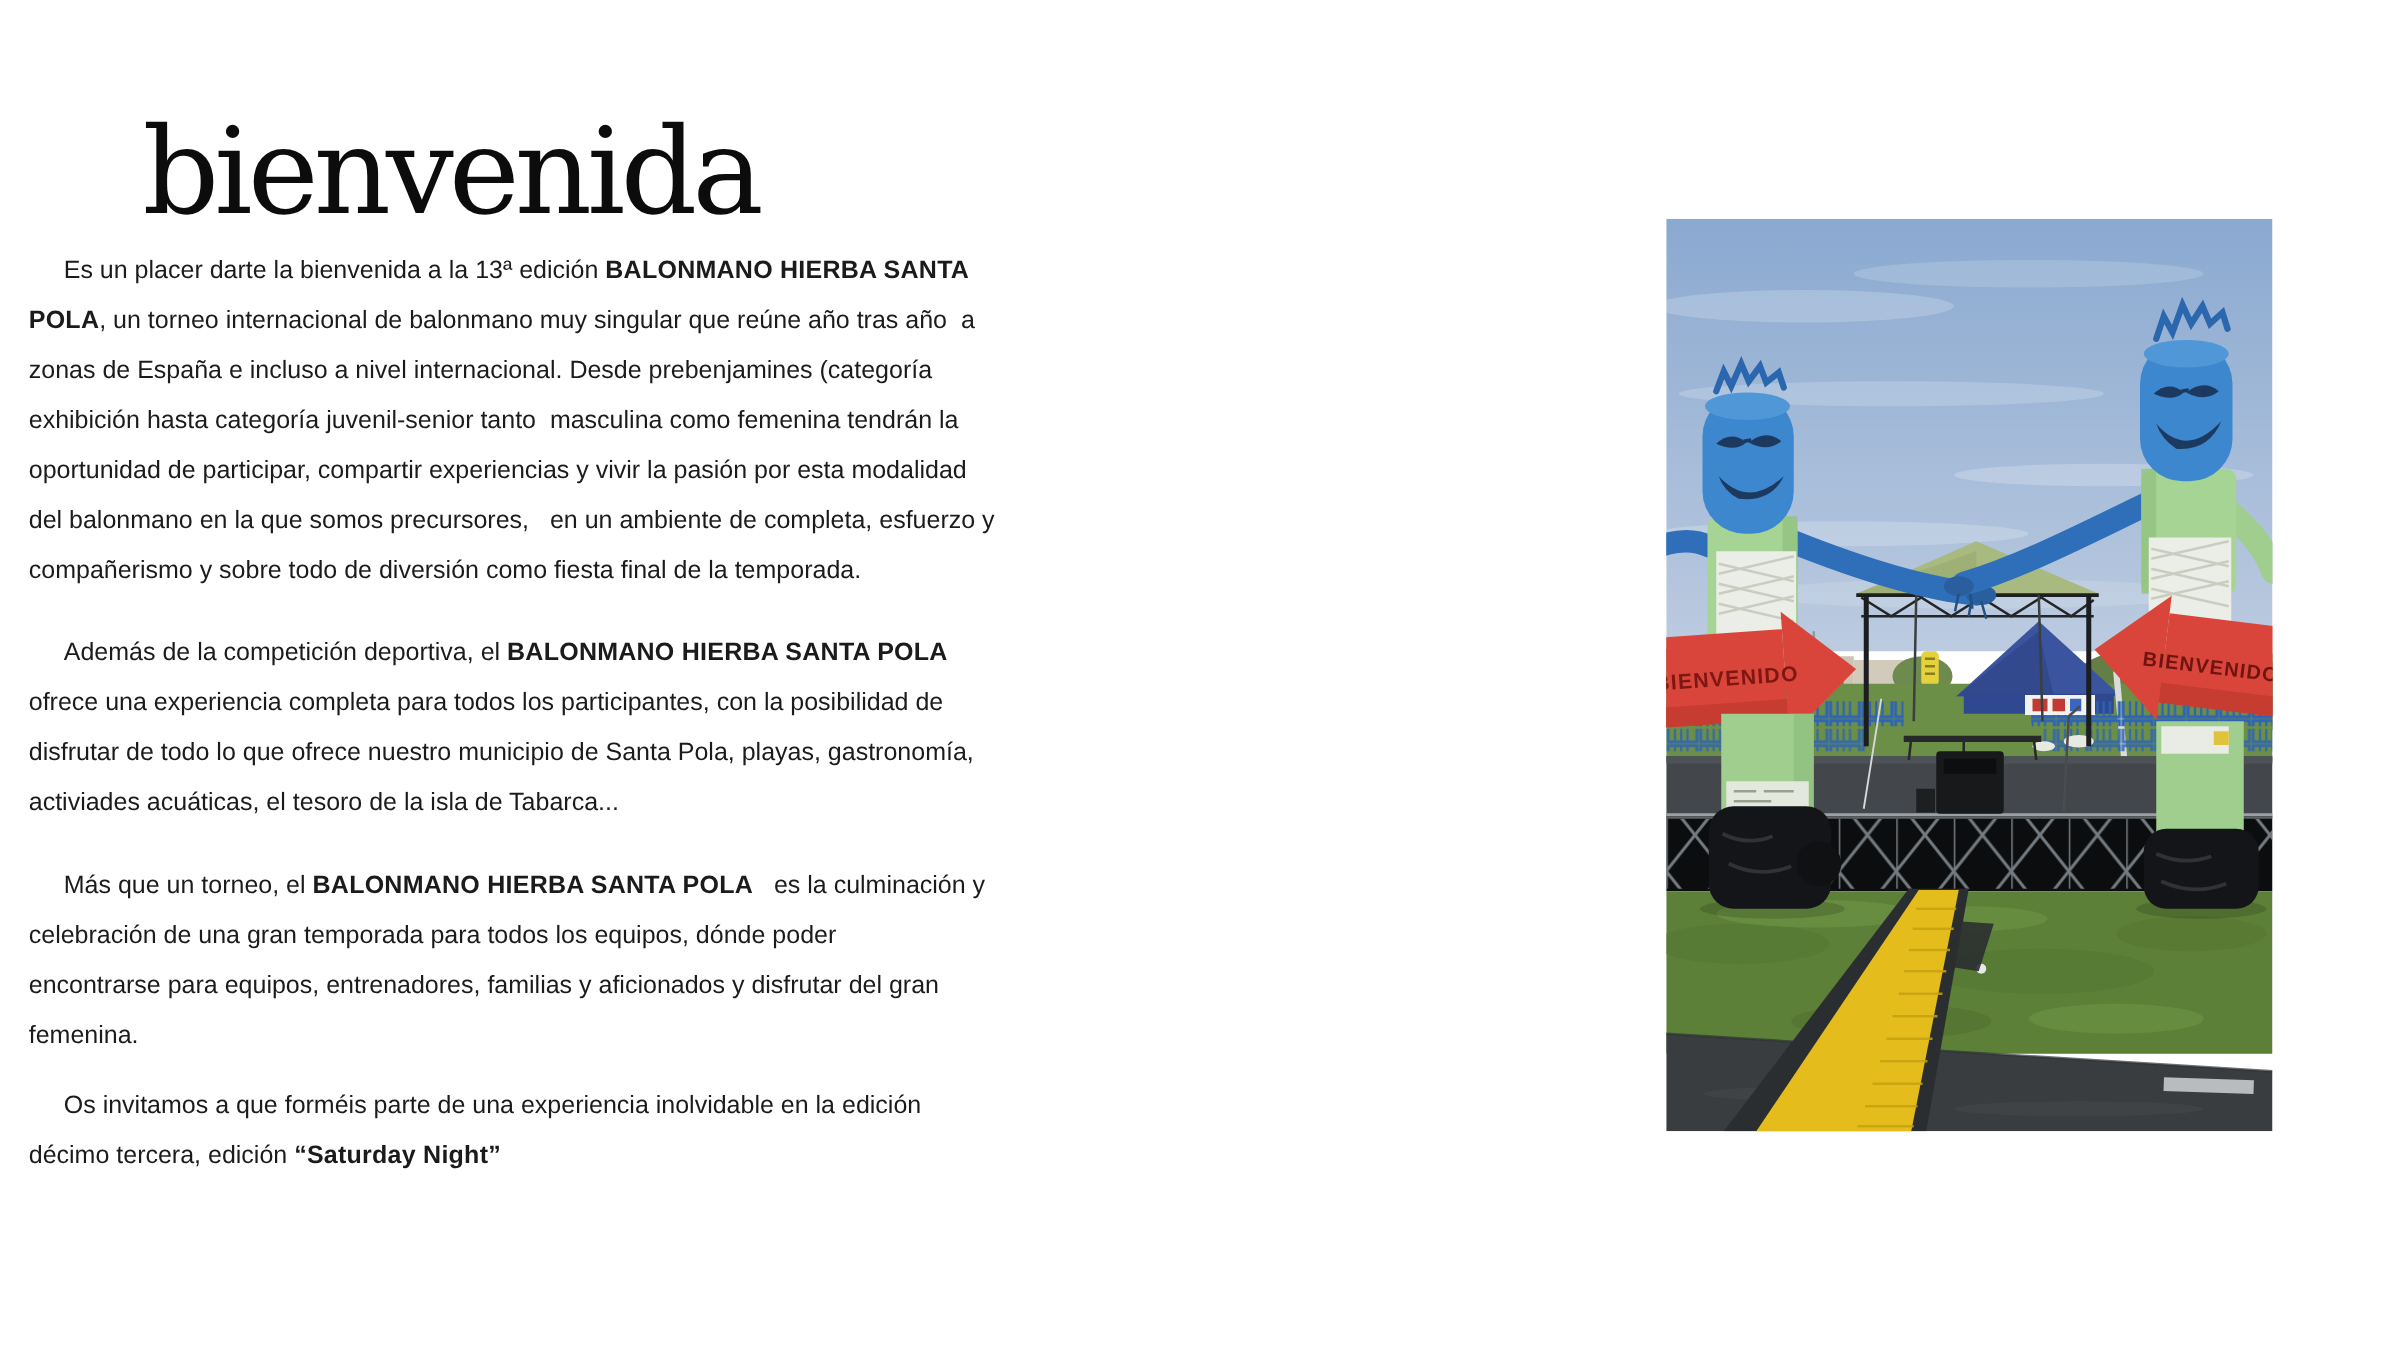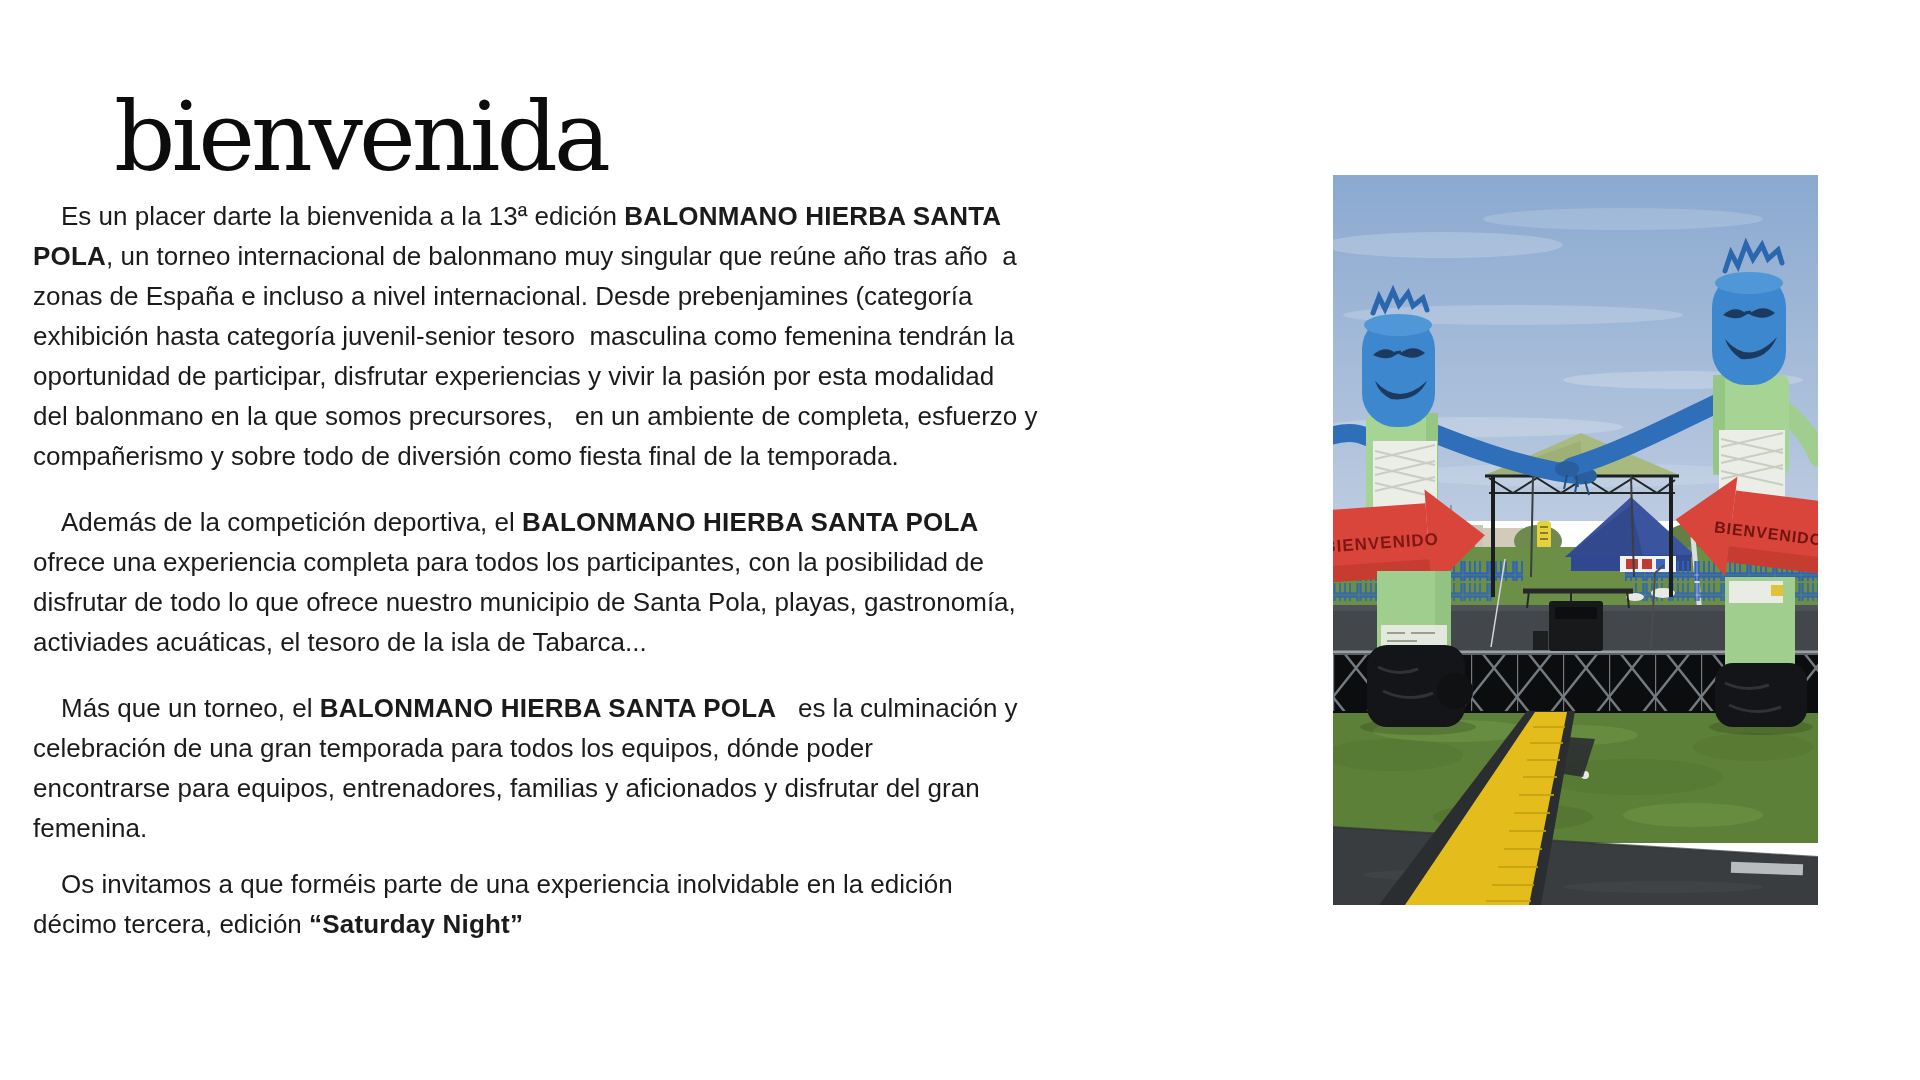--- a/index.html
+++ b/index.html
@@ -17,23 +17,23 @@
   .page-title{
     position:absolute;left:114px;top:18px;
     font-family:"DejaVu Serif",serif;
     font-weight:normal;
     font-size:96px;
     letter-spacing:-4px;
     color:var(--title-color);
     line-height:1.15;
   }
   .text-column{
-    position:absolute;left:33px;top:196px;width:1250px;
+    position:absolute;left:23px;top:196px;width:1250px;
     color:var(--text-color);
-    font-size:26px;
+    font-size:20px;
   }
   .para{margin:0;}
   .para + .para{margin-top:26px;}
   .para.flush{margin-top:16px;}
   .tline{
     white-space:pre;
     height:40px;
     line-height:40px;
   }
   .para.indent .tline:first-child{text-indent:28px;}
@@ -46,22 +46,22 @@
 </head>
 <body>
 
 <h1 class="page-title">bienvenida</h1>
 
 <div class="text-column">
     <div class="para indent">
       <div class="tline"><span>Es un placer darte la bienvenida a la 13ª edición </span><span class="b">BALONMANO HIERBA SANTA</span></div>
       <div class="tline"><span class="b">POLA</span><span>, un torneo internacional de balonmano muy singular que reúne año tras año  a</span></div>
       <div class="tline"><span>zonas de España e incluso a nivel internacional. Desde prebenjamines (categoría</span></div>
-      <div class="tline"><span>exhibición hasta categoría juvenil-senior tesoro  masculina como femenina tendrán la</span></div>
-      <div class="tline"><span>oportunidad de participar, disfrutar experiencias y vivir la pasión por esta modalidad</span></div>
+      <div class="tline"><span>exhibición hasta categoría juvenil-senior tanto  masculina como femenina tendrán la</span></div>
+      <div class="tline"><span>oportunidad de participar, compartir experiencias y vivir la pasión por esta modalidad</span></div>
       <div class="tline"><span>del balonmano en la que somos precursores,   en un ambiente de completa, esfuerzo y</span></div>
       <div class="tline"><span>compañerismo y sobre todo de diversión como fiesta final de la temporada.</span></div>
     </div>
     <div class="para indent">
       <div class="tline"><span>Además de la competición deportiva, el </span><span class="b">BALONMANO HIERBA SANTA POLA</span></div>
       <div class="tline"><span>ofrece una experiencia completa para todos los participantes, con la posibilidad de</span></div>
       <div class="tline"><span>disfrutar de todo lo que ofrece nuestro municipio de Santa Pola, playas, gastronomía,</span></div>
       <div class="tline"><span>activiades acuáticas, el tesoro de la isla de Tabarca...</span></div>
     </div>
     <div class="para indent">

